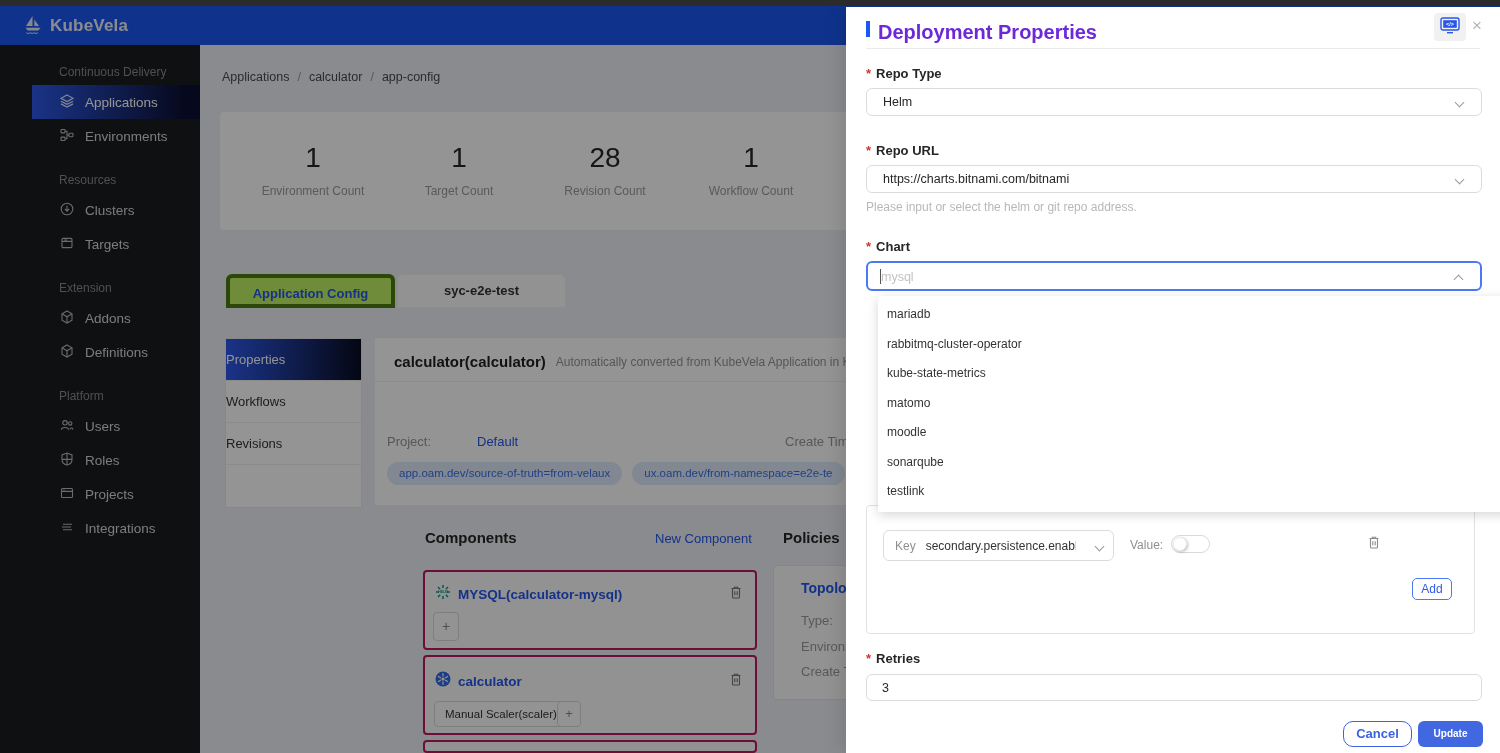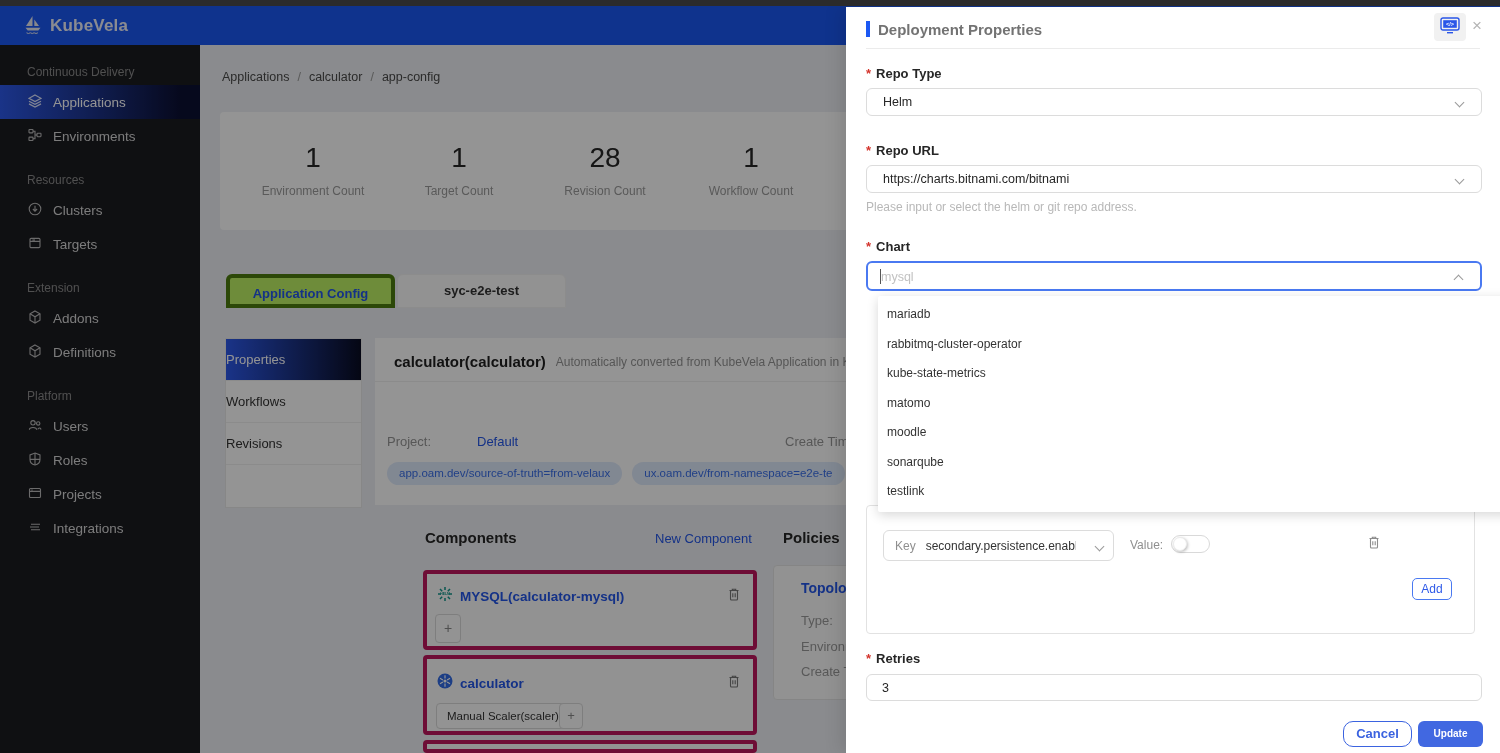--- a/index.html
+++ b/index.html
@@ -9,21 +9,21 @@
 
   
   #top-strip { left:0; top:0; width:1500px; height:6px; background:#2b2b2b; z-index:70; }
 
   
   #header { left:0; top:6px; width:1500px; height:39px; background:#1b58f3; z-index:1; display:flex; align-items:center; }
   #logo { display:flex; align-items:center; gap:6px; margin-left:22px; cursor:pointer; }
   #logo .brand-text { color:#eef0fa; font-size:17px; font-weight:bold; letter-spacing:.2px; }
 
   
-  #sidebar { left:0; top:45px; width:200px; height:708px; background:#1b1c20; z-index:1; }
+  #sidebar { left:0; top:45px; width:200px; height:708px; background:#1b1c20; z-index:1;padding-left:32px; }
   .sec-label { margin:20px 0 6px 27px; font-size:12px; color:#8a8a8a; }
   .side-item { height:34px; display:flex; align-items:center; gap:11px; padding-left:28px; font-size:13.5px; color:#d6d6d6; cursor:pointer; }
   .side-item svg { flex:0 0 auto; }
   .side-item.active { background:linear-gradient(90deg,#2d59ea 0%, #0c1033 90%); color:#ffffff; }
 
   
   #content-bg { left:200px; top:45px; width:1300px; height:708px; background:#eef0f4; }
   #breadcrumb { left:222px; top:70px; font-size:12.5px; color:#4a4a4a; display:flex; gap:8px; }
   #breadcrumb .crumb { cursor:pointer; }
   #breadcrumb .sep { color:#9a9a9a; }
@@ -50,38 +50,38 @@
   #panel-divider { position:absolute; left:0; top:43px; width:100%; height:1px; background:#f0f0f0; }
   .meta-label { font-size:13px; color:#969696; }
   #project-value { font-size:13px; color:#2456e8; cursor:pointer; }
   #tags-row { position:absolute; left:12px; top:124px; display:flex; gap:10px; white-space:nowrap; }
   .tag-pill { height:23px; line-height:23px; padding:0 12px; border-radius:12px; background:#dfeafc; color:#3a6fe8; font-size:11.5px; }
 
   #components-heading { left:425px; top:529px; font-size:15px; font-weight:bold; color:#262626; }
   #new-component { left:655px; top:531px; font-size:13px; color:#2456e8; cursor:pointer; }
   #policies-heading { left:783px; top:529px; font-size:15px; font-weight:bold; color:#262626; }
 
-  .comp-card { left:423px; width:334px; height:80px; background:#fbfbfb; border:4px solid #be185d; border-radius:4px; }
+  .comp-card { left:423px; width:334px; height:80px; background:#fbfbfb; border:2px solid #be185d; border-radius:4px; }
   .comp-row { position:absolute; left:10px; top:12px; display:flex; align-items:center; gap:7px; }
   .comp-name { font-size:13.5px; font-weight:bold; color:#2456e8; cursor:pointer; }
   .trash-btn { position:absolute; right:12px; top:13px; cursor:pointer; }
   .plus-chip { position:absolute; left:8px; top:40px; width:26px; height:29px; background:#fdfdfd; border:1px solid #d9d9d9; border-radius:4px; color:#888; font-size:14px; text-align:center; line-height:27px; cursor:pointer; }
   .trait-chip { position:absolute; left:9px; top:44px; height:26px; line-height:24px; padding:0 10px; border:1px solid #d9d9d9; border-radius:4px; background:#fdfdfd; font-size:11.5px; color:#333; }
   .plus-chip2 { position:absolute; left:132px; top:44px; width:24px; height:26px; background:#fdfdfd; border:1px solid #d9d9d9; border-radius:4px; color:#888; font-size:13px; text-align:center; line-height:24px; cursor:pointer; }
 
   #policy-card { left:773px; top:565px; width:200px; height:135px; background:#fcfcfc; border:1px solid #e6e6e6; border-radius:4px; }
   #policy-title { position:absolute; left:27px; top:14px; font-size:14px; font-weight:bold; color:#2456e8; cursor:pointer; white-space:nowrap; }
   .policy-row { position:absolute; left:27px; font-size:13px; color:#999; white-space:nowrap; }
 
   
   #overlay { left:0; top:0; width:1500px; height:753px; background:rgba(0,0,0,0.42); z-index:40; }
   #drawer { left:846px; top:7px; width:654px; height:746px; background:#fff; z-index:50; box-shadow:-6px 0 16px rgba(0,0,0,.10); }
 
   #drawer-title-bar { left:20px; top:14px; width:4px; height:16px; background:#1b58f3; }
-  #drawer-title { left:32px; top:14px; font-size:15px; font-weight:bold; color:#737373; }
+  #drawer-title { left:32px; top:14px; font-size:20px; font-weight:bold; color:#6d28d9; }
   #code-btn { left:588px; top:6px; width:32px; height:28px; background:#f1f1f1; border-radius:4px; display:flex; align-items:center; justify-content:center; cursor:pointer; }
   #drawer-close { left:626px; top:10px; font-size:17px; color:#b5b5b5; cursor:pointer; line-height:1; }
   #drawer-divider { left:20px; top:41px; width:614px; height:1px; background:#ebebeb; }
 
   .f-label { font-size:13px; font-weight:bold; color:#262626; }
   .req { color:#d4342c; margin-right:5px; font-weight:bold; }
   .sel-box { border:1px solid #dcdcdc; border-radius:6px; background:#fff; display:flex; align-items:center; cursor:pointer; }
   .sel-text { margin-left:16px; font-size:12.5px; color:#262626; }
   .chev { width:7px; height:7px; border-right:1.4px solid #9a9a9a; border-bottom:1.4px solid #9a9a9a; transform:rotate(45deg); position:absolute; right:18px; top:10px; }
   .chev.up { transform:rotate(-135deg); top:13px; }

